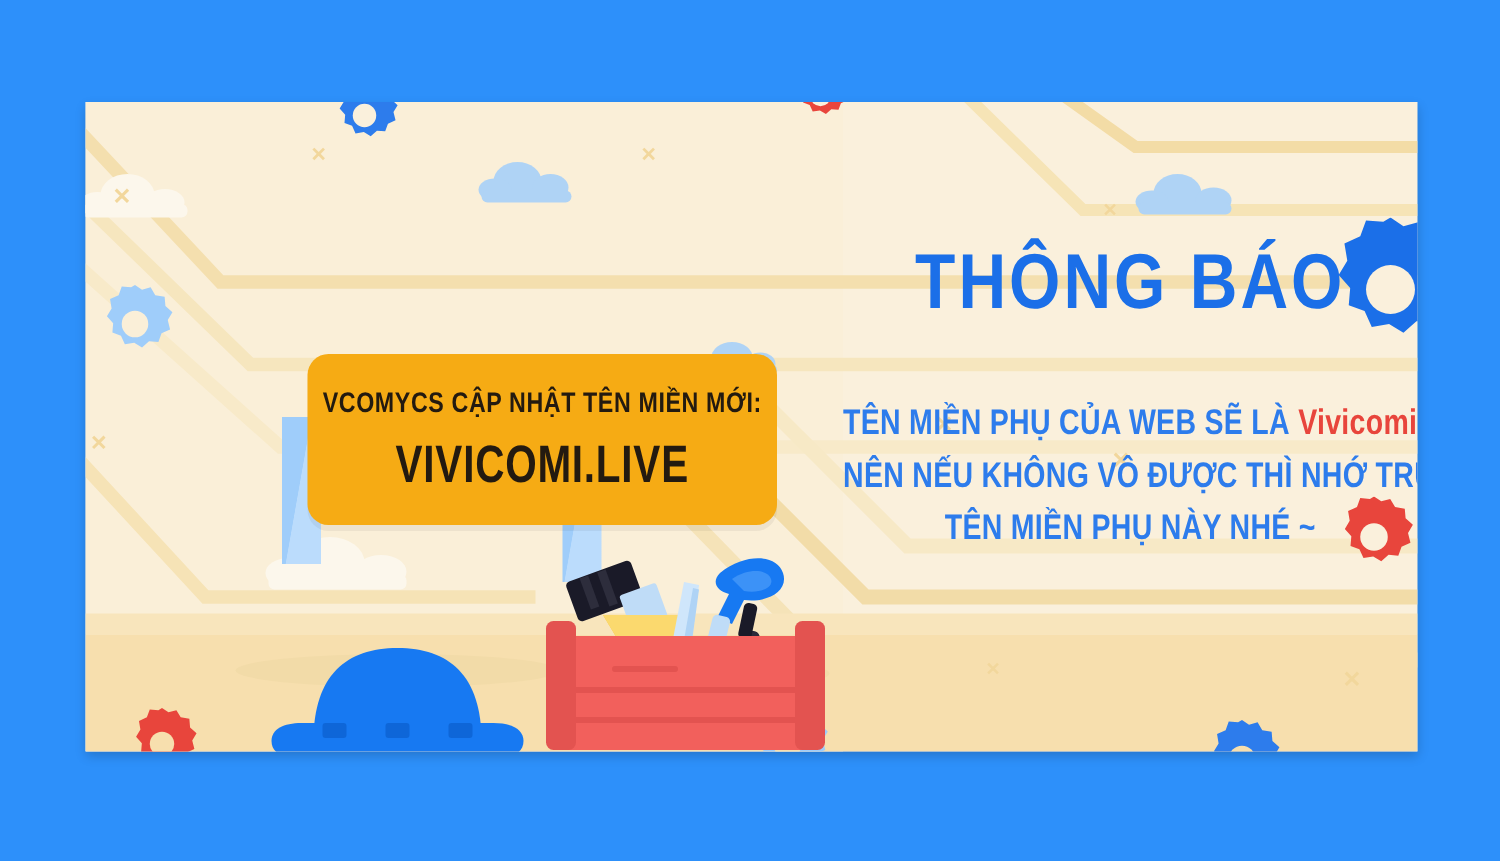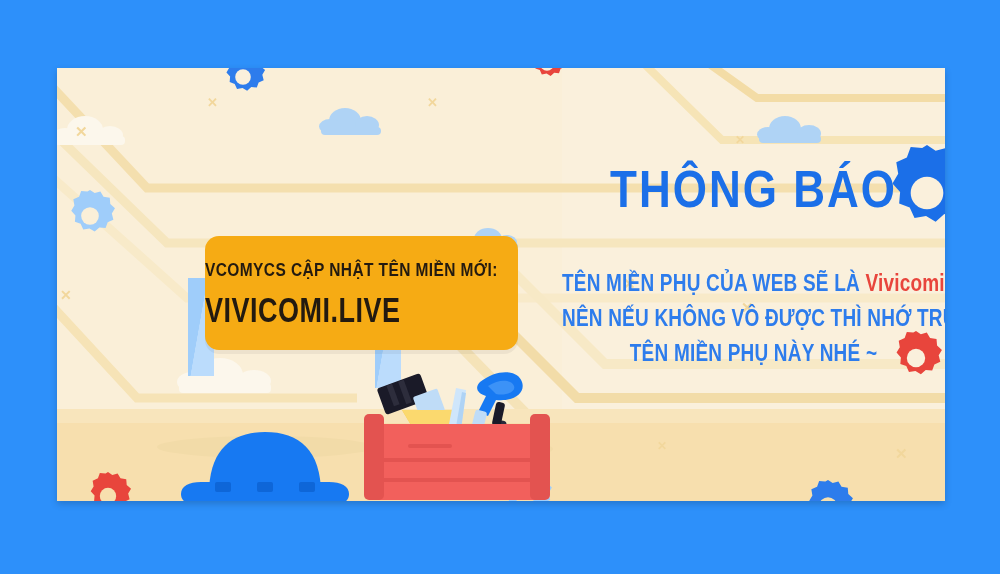--- a/index.html
+++ b/index.html
@@ -75,21 +75,21 @@
   }
 
   
   #sign {
     position:absolute;
     left:148px; top:168px; width:313px; height:114px;
     background:#F6AB14;
     border-radius:14px;
     box-shadow:0 4px 0 rgba(0,0,0,.05);
     display:flex; flex-direction:column;
-    justify-content:center;
+    align-items:center; justify-content:center;
     gap:6px;
   }
   #sign .l1 {
     color:#231A10;
     font-size:15.5px;
     font-weight:700;
     letter-spacing:.4px;
     transform:scaleY(1.22);
     white-space:nowrap;
   }

